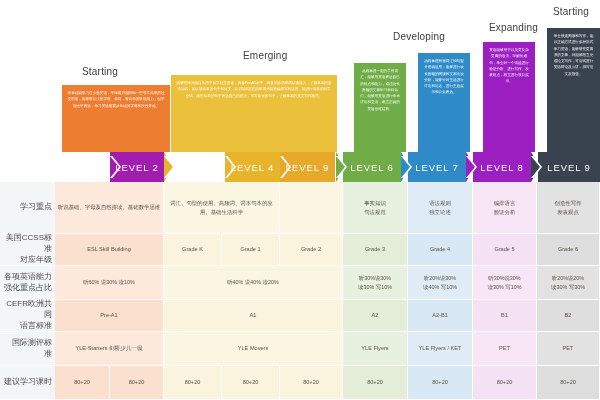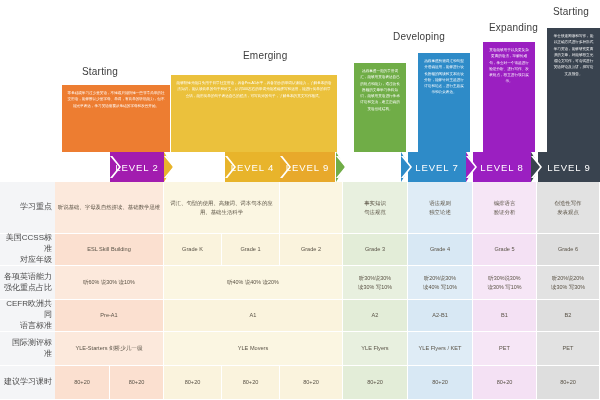--- a/index.html
+++ b/index.html
@@ -102,20 +102,21 @@
   <div class="card" style="left:171px;top:75px;width:166px;height:77px;background:#ebc13c;">能够听懂并能口头用于日常社交用语，具备Pre-A1水平，具备初步的单词认读能力，了解基本的语法知识，能认读简单的句子和短文，认识500左右的单词并能准确拼写和运用，能进行简单的日常会话，能用简单的句子表达自己的想法，可写简短的句子，了解基本的英文写作格式。</div>
   <div class="card" style="left:354px;top:63px;width:52px;height:89px;background:#70ad47;">熟练掌握一定的常用词汇，能够用英语表达自己的观点和能力，通过较长篇幅的文章学习学科知识，能够用英语进行学术讨论和交流，建立正确的英语思维结构。</div>
   <div class="card" style="left:418px;top:53px;width:52px;height:99px;background:#2e8bc8;">熟练掌握所需词汇和句型并准确运用，能够进行较长篇幅的阅读和文本比较分析，能够针对主题进行讨论和论述，进行主题展示和公众表达。</div>
   <div class="card" style="left:483px;top:42px;width:52px;height:110px;background:#9b1fc1;">英语能够用于以及更复杂更高的语法，理解长难句，学会对一个话题进行验证分析、进行写作、发表观点，独立进行项目展示。</div>
   <div class="card" style="left:547px;top:28px;width:53px;height:124px;background:#39434f;">学会快速阅读和写作，能以正确方式进行多种形式学习英语，能够研究更高深的文章，对能够独立完成论文写作，可尝试进行英语辩论及演讲，撰写论文及报告。</div>
 
   <div class="levelband">
     <div class="lvl" style="left:55px;width:54px;background:#a21caf;">LEVEL 2</div>
     <div class="lvl" style="left:170px;width:55px;background:#e8b42b;">LEVEL 4</div>
     <div class="lvl" style="left:225px;width:55px;background:#e8a92b;">LEVEL 9</div>
+    <div class="lvl" style="left:288px;width:58px;background:#70ad47;">LEVEL 6</div>
     <div class="lvl" style="left:353px;width:58px;background:#2e8bc8;">LEVEL 7</div>
     <div class="lvl" style="left:418px;width:58px;background:#9b1fc1;">LEVEL 8</div>
     <div class="lvl" style="left:483px;width:62px;background:#39434f;">LEVEL 9</div>
 
     <div class="chev" style="left:55px;">
       <svg width="11" height="30" viewBox="0 0 11 30">
           <path d="M0,4 L9,15 L0,26 L2.4,26 L11,15 L2.4,4 Z" fill="#ffffff"></path>
         </svg>
     </div>
     <div class="chev" style="left:109px;">

